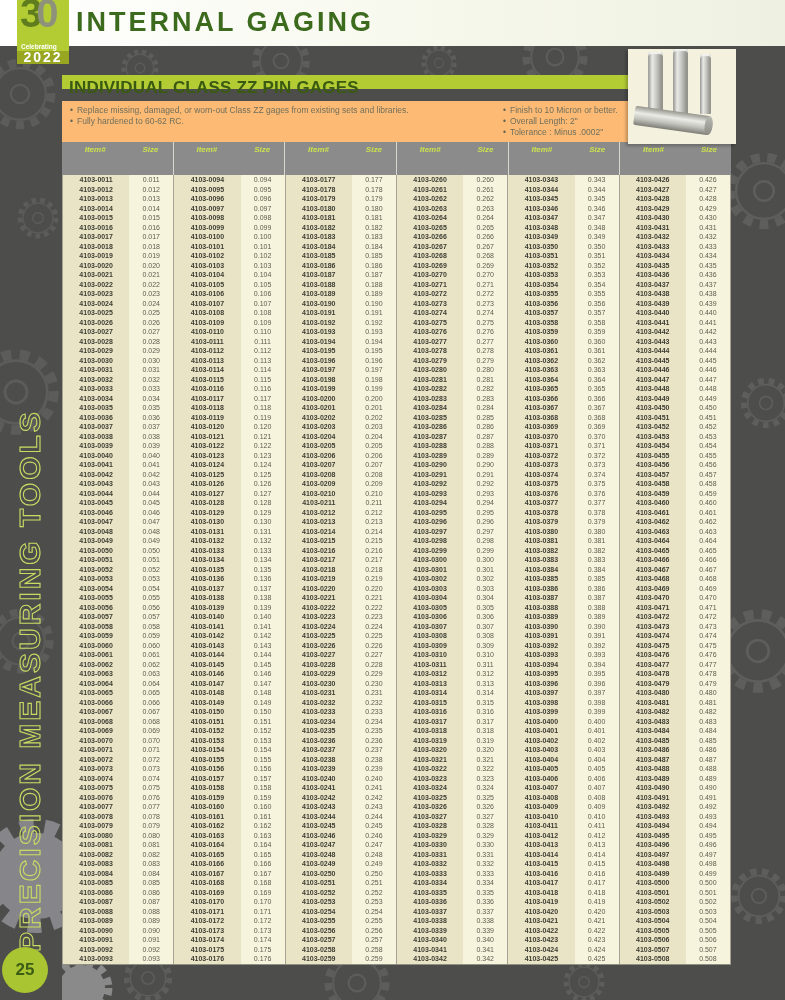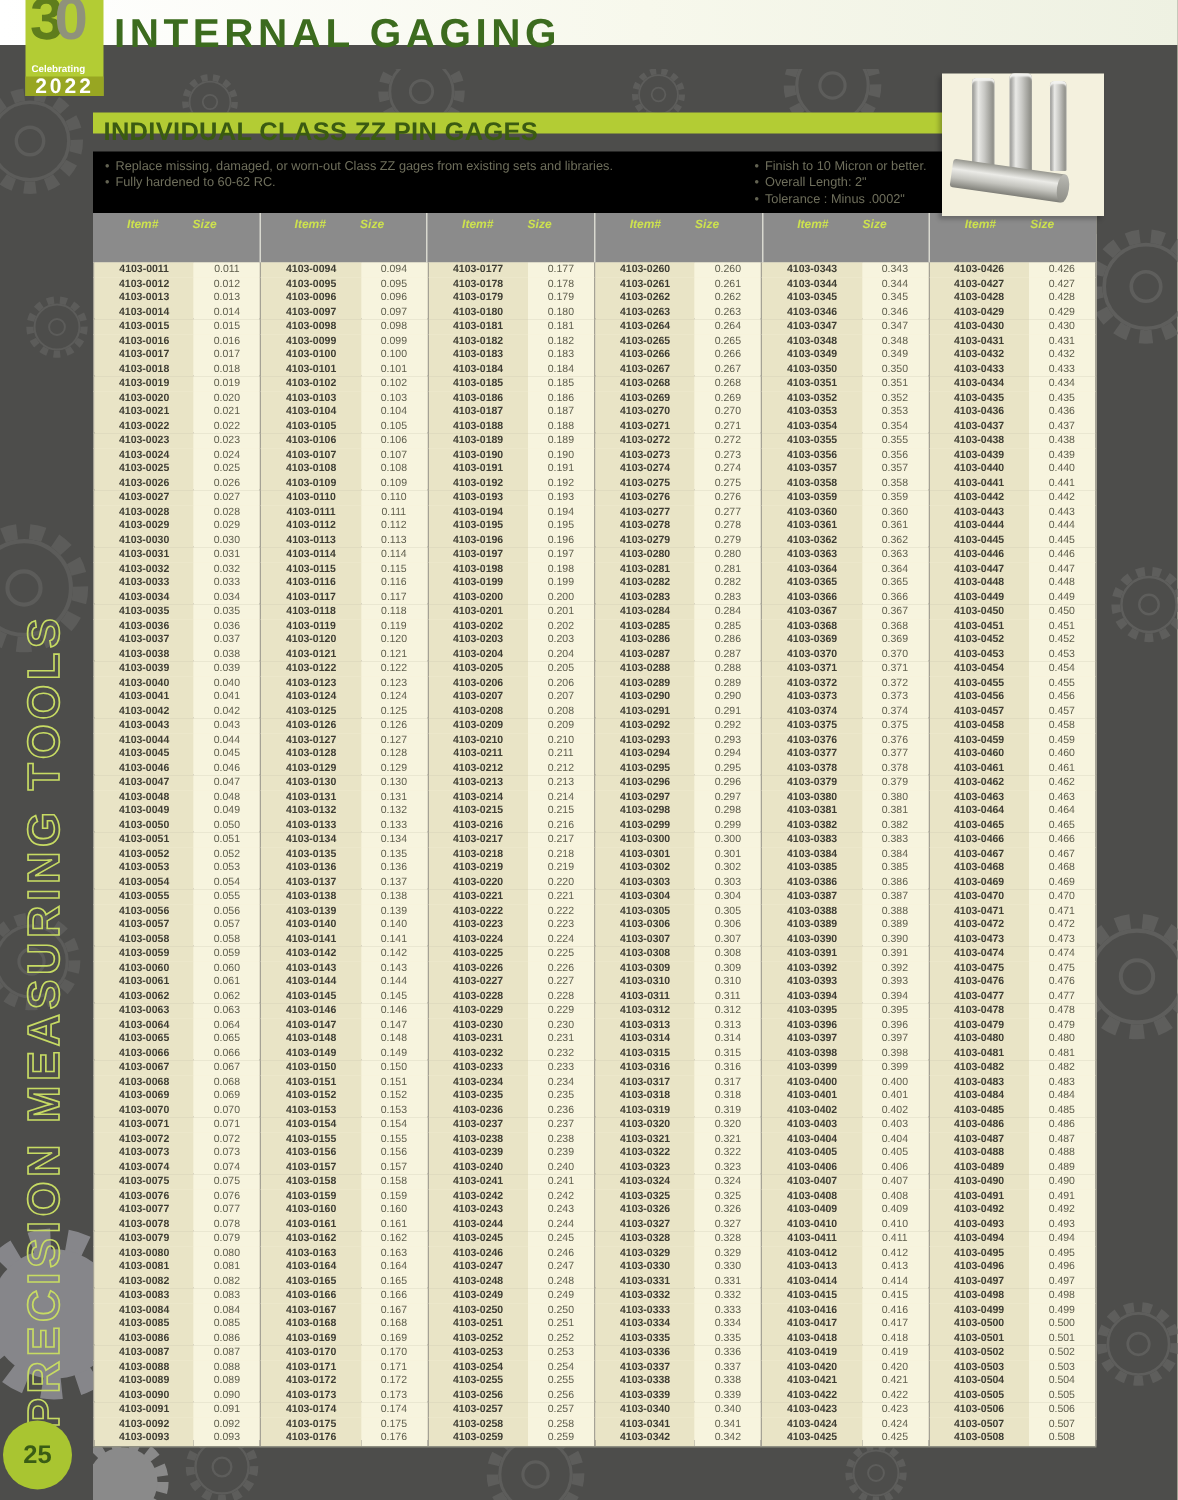--- a/index.html
+++ b/index.html
@@ -5,36 +5,36 @@
   html,body{margin:0;padding:0;}
   body{
     width:785px;height:1000px;position:relative;overflow:hidden;
     background:#4d4d4b;
     font-family:"Liberation Sans",sans-serif;
   }
   
   .gear-layer{position:absolute;overflow:hidden;pointer-events:none;}
   .gear{position:absolute;overflow:visible;}
   
-  .white-band{position:absolute;top:0;left:0;width:785px;height:30px;
+  .white-band{position:absolute;top:0;left:0;width:785px;height:46px;
     background:linear-gradient(90deg,#ffffff 0%,#f7f8ec 55%,#eef1e2 100%);}
   .page-title{position:absolute;top:7px;left:76px;font-size:27px;font-weight:bold;
     color:#3c6b1e;letter-spacing:3px;}
   
   .logo{position:absolute;top:0;left:17px;width:52px;height:64px;background:#b3cc34;z-index:5;}
   .logo-num{position:absolute;top:-7px;left:3px;font-size:40px;font-weight:bold;
     color:#5f7d1c;letter-spacing:-6px;line-height:40px;}
   .logo-num .zero{color:#8f927b;}
   .logo-celebrating{position:absolute;bottom:14px;left:4px;font-size:6.5px;color:#ffffff;font-weight:bold;}
   .logo-year{position:absolute;bottom:0;left:0;right:0;height:13px;background:#98a622;
     color:#ffffff;font-weight:bold;font-size:14px;letter-spacing:2px;text-align:center;line-height:13px;}
   
   .green-bar{position:absolute;top:75px;left:62px;width:669px;height:14px;background:#b3cc34;z-index:2;}
   .section-heading{margin:3px 0 0 7px;font-size:17px;font-weight:bold;color:#3a5a12;letter-spacing:0.2px;}
-  .bullets-panel{position:absolute;top:101px;left:62px;width:669px;height:55px;background:#000000;z-index:2;}
+  .bullets-panel{position:absolute;top:101px;left:62px;width:669px;height:55px;background:#fdba74;z-index:2;}
   .bullet-list{position:absolute;top:4px;margin:0;padding:0;list-style:none;}
   .bullet-list.left{left:8px;}
   .bullet-list.right{left:441px;}
   .bullet{font-size:8.5px;color:#6f6f5c;line-height:11px;white-space:nowrap;}
   .bullet .mark{margin-right:4px;color:#636352;}
   
   .pins-box{position:absolute;top:49px;left:628px;width:108px;height:95px;background:#f4f1de;
     z-index:4;box-shadow:-2px 2px 3px rgba(0,0,0,0.25);}
   .pin-v{position:absolute;border-radius:3px 3px 1px 1px;
     background:linear-gradient(90deg,#8f8f8b 0%,#e9e9e6 28%,#c9c9c5 55%,#86867f 100%);
@@ -44,21 +44,21 @@
     transform:rotate(8deg);}
   .pin-h:after{content:"";position:absolute;right:-3px;top:0;width:8px;height:19px;border-radius:50%;
     background:linear-gradient(180deg,#b9b9b3,#8c8c85);}
   
   .table-panel{position:absolute;top:142px;left:62px;width:669px;height:818px;background:#f5f1d8;z-index:2;}
   .thead{display:flex;height:33px;background:#8b8b8b;}
   .thead .pair{flex:1;display:flex;border-right:1px solid #d8d8cf;box-sizing:border-box;}
   .thead .pair:last-child{border-right:none;}
   .th-item{width:60%;text-align:center;font-size:8px;font-weight:bold;font-style:italic;
     color:#cde24e;line-height:15px;}
-  .th-size{width:40%;text-align:left;font-size:8px;font-weight:bold;font-style:italic;
+  .th-size{width:40%;text-align:center;font-size:8px;font-weight:bold;font-style:italic;
     color:#cde24e;line-height:15px;}
   .tbody{border-bottom:1px solid #8f8f82;}
   .trow{display:flex;height:9.5px;}
   .trow.sep{box-shadow:inset 0 -1px 0 #8f8f82;}
   .trow .pair{flex:1;display:flex;border-right:1px solid #a5a295;box-sizing:border-box;}
   .trow .pair:first-child{border-left:1px solid #a5a295;}
   .c-item{width:60%;background:#e9e4c6;font-size:7px;font-weight:bold;color:#3e3d33;
     text-align:center;line-height:9.5px;overflow:hidden;}
   .c-size{width:40%;background:#f7f4de;font-size:7px;color:#5d5c4b;
     text-align:center;line-height:9.5px;overflow:hidden;}

